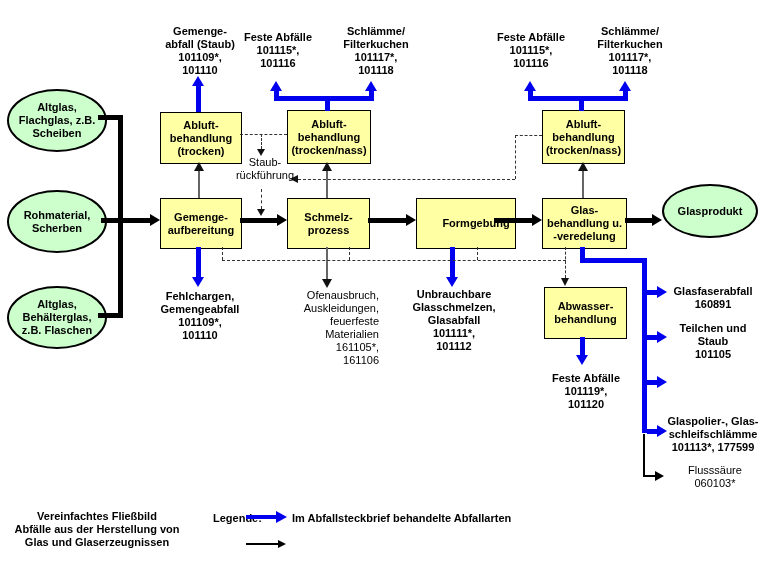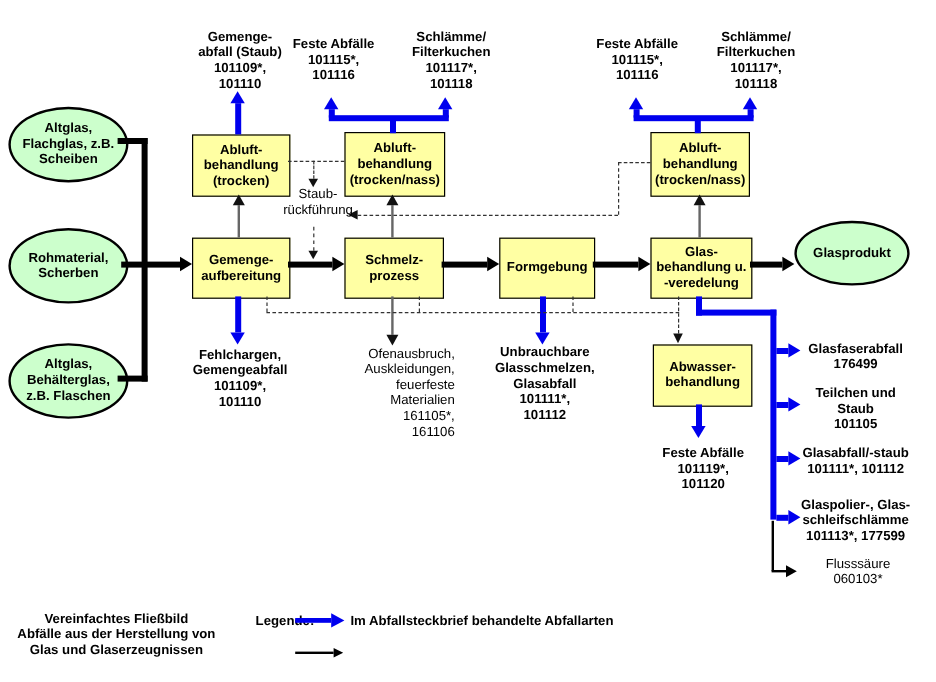--- a/index.html
+++ b/index.html
@@ -59,21 +59,21 @@
   <div class="box pre" style="left:287px;top:110px;width:82px;height:52px;"><span>Abluft-
 behandlung
 (trocken/nass)</span></div>
   <div class="box pre" style="left:542px;top:110px;width:81px;height:52px;"><span>Abluft-
 behandlung
 (trocken/nass)</span></div>
   <div class="box pre" style="left:160px;top:198px;width:80px;height:49px;"><span>Gemenge-
 aufbereitung</span></div>
   <div class="box pre" style="left:287px;top:198px;width:81px;height:49px;"><span>Schmelz-
 prozess</span></div>
-  <div class="box pre" style="left:416px;top:198px;width:78px;height:49px;"><span>Formgebung</span></div>
+  <div class="box pre" style="left:416px;top:198px;width:78px;height:49px;padding-left:20px;"><span>Formgebung</span></div>
   <div class="box pre" style="left:542px;top:198px;width:83px;height:49px;"><span>Glas-
 behandlung u.
 -veredelung</span></div>
   <div class="box pre" style="left:544px;top:287px;width:81px;height:50px;"><span>Abwasser-
 behandlung</span></div>
 
   <div class="arrow">
     <i class="bar" style="left:98px;top:115px;width:25px;height:5px;"></i>
     <i class="bar" style="left:118px;top:115px;width:5px;height:203px;"></i>
     <i class="bar" style="left:98px;top:313px;width:25px;height:5px;"></i>
@@ -231,26 +231,24 @@
   <div class="lbl" style="left:401px;top:288px;width:106px;">Unbrauchbare
 Glasschmelzen,
 Glasabfall
 101111*,
 101112</div>
   <div class="lbl" style="left:541px;top:372px;width:90px;">Feste Abfälle
 101119*,
 101120</div>
 
   <div class="lbl" style="left:663px;top:285px;width:100px;">Glasfaserabfall
-176499</div>
+160891</div>
   <div class="lbl" style="left:663px;top:322px;width:100px;">Teilchen und
 Staub
 101105</div>
-  <div class="lbl" style="left:658px;top:372px;width:110px;">Glasabfall/-staub
-101111*, 101112</div>
   <div class="lbl" style="left:656px;top:415px;width:114px;">Glaspolier-, Glas-
 schleifschlämme
 101113*, 177599</div>
   <div class="lbl plain" style="left:670px;top:464px;width:90px;">Flusssäure
 060103*</div>
 
   <div class="lbl" style="left:8px;top:510px;width:178px;text-align:center;">Vereinfachtes Fließbild
 Abfälle aus der Herstellung von
 Glas und Glaserzeugnissen</div>
 

